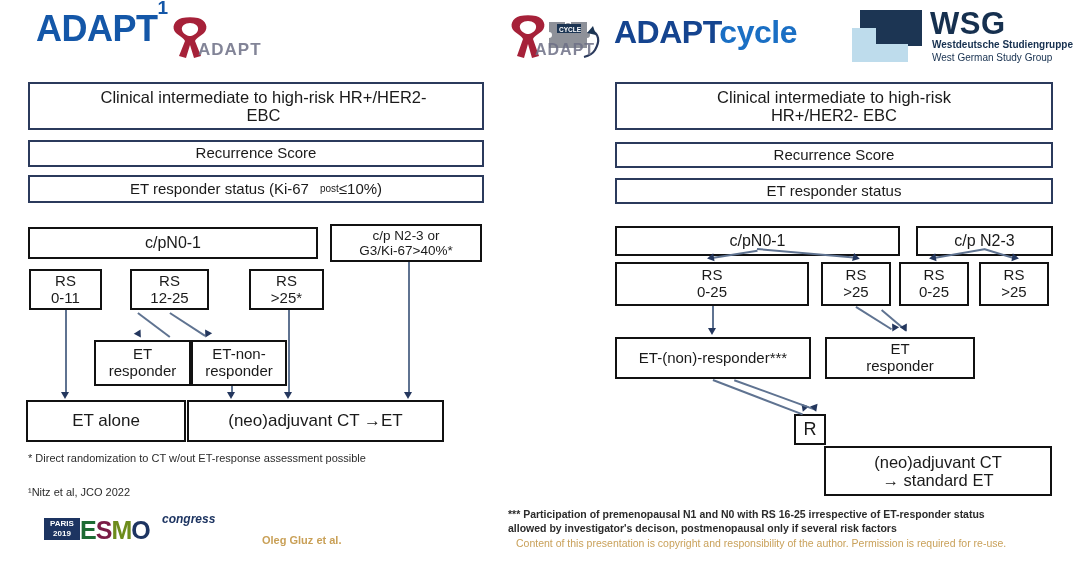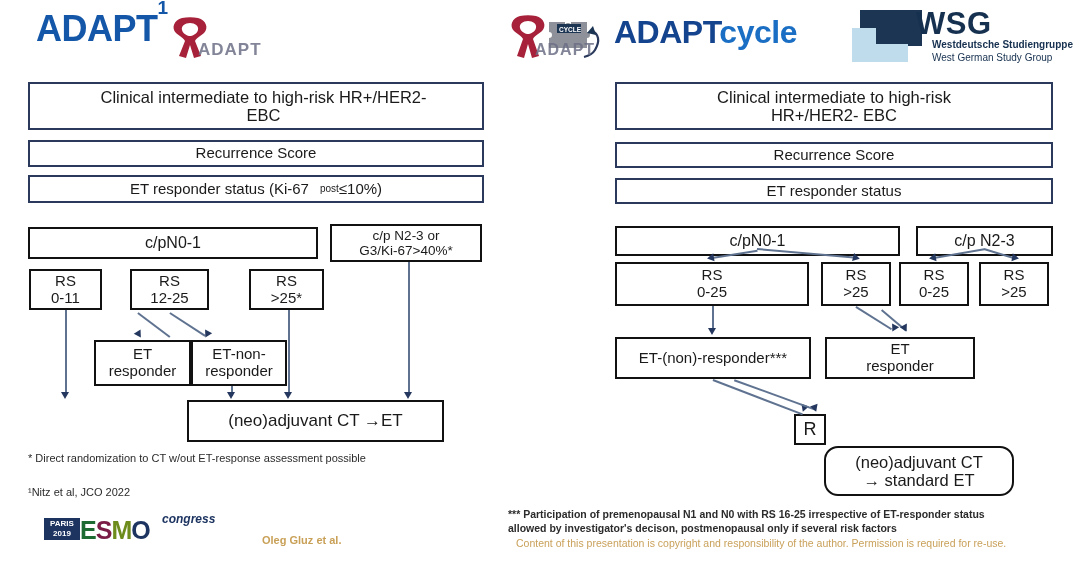--- a/index.html
+++ b/index.html
@@ -64,21 +64,21 @@
   .ribbon-word.gray{color:#6d6f86;}
 
   
   .wsg{position:absolute;left:852px;top:8px;width:226px;height:58px;}
   .wsg-blocks{position:absolute;left:0;top:2px;width:70px;height:52px;}
   .wsg-b1{position:absolute;left:8px;top:0;width:62px;height:20px;background:#1c3553;}
   .wsg-b2{position:absolute;left:22px;top:18px;width:48px;height:18px;background:#1c3553;}
   .wsg-b3{position:absolute;left:0px;top:18px;width:24px;height:34px;background:#bedcec;}
   .wsg-b4{position:absolute;left:22px;top:34px;width:34px;height:18px;background:#bedcec;}
   .wsg-name{
-    position:absolute;left:64px;top:-2px;
+    position:absolute;left:78px;top:-2px;
     font-size:31px;font-weight:bold;color:#16304f;letter-spacing:.5px;
   }
   .wsg-sub1{position:absolute;left:80px;top:31px;font-size:10px;font-weight:bold;color:#16304f;}
   .wsg-sub2{position:absolute;left:80px;top:44px;font-size:10px;color:#16304f;}
 
   
   .fn{position:absolute;color:#2b2b2b;}
   .fn-gold{color:#c9a15a;}
   .fn-name{position:absolute;color:#c9a057;font-size:11px;font-weight:bold;}
 
@@ -137,20 +137,21 @@
 
   <div class="box bx-black" style="left:249px;top:269px;width:75px;height:41px;font-size:15px;">RS
 &gt;25*</div>
 
   <div class="box bx-black" style="left:94px;top:340px;width:97px;height:46px;font-size:15px;">ET
 responder</div>
 
   <div class="box bx-black" style="left:191px;top:340px;width:96px;height:46px;font-size:15px;">ET-non-
 responder</div>
 
+  <div class="box bx-black" style="left:26px;top:400px;width:160px;height:42px;font-size:17px;">ET alone</div>
 
   <div class="box bx-black" style="left:187px;top:400px;width:257px;height:42px;font-size:17px;">(neo)adjuvant CT →ET</div>
 
   <div class="ln ln-v" style="left:65px;top:310px;height:84px;"></div>
   <div class="arrow" style="left:61px;top:392px;"></div>
 
   <div class="ln ln-d" style="left:138px;top:312px;width:40px;transform:rotate(37deg);"></div>
   <div class="arrow" style="left:135px;top:331px;transform:rotate(-32deg);"></div>
 
   <div class="ln ln-d" style="left:170px;top:312px;width:42px;transform:rotate(33deg);"></div>
@@ -231,21 +232,21 @@
 &gt;25</div>
 
   <div class="box bx-black" style="left:615px;top:337px;width:196px;height:42px;font-size:15px;">ET-(non)-responder***</div>
 
   <div class="box bx-black" style="left:825px;top:337px;width:150px;height:42px;font-size:15px;">ET
 responder</div>
 
   <div class="box bx-black" style="left:794px;top:414px;width:32px;height:31px;font-size:18px;">R</div>
 
 
-  <div class="box bx-black" style="left:824px;top:446px;width:190px;height:50px;font-size:16.5px;border-radius:14px;">(neo)adjuvant CT
+  <div class="box bx-black" style="left:824px;top:446px;width:228px;height:50px;font-size:16.5px;">(neo)adjuvant CT
 → standard ET</div>
 
   <div class="ln ln-d" style="left:712px;top:257px;width:46px;transform:rotate(-9deg);"></div>
   <div class="arrow" style="left:708px;top:253px;transform:rotate(-160deg);"></div>
   <div class="ln ln-d" style="left:757px;top:248px;width:100px;transform:rotate(5deg);"></div>
   <div class="arrow" style="left:851px;top:253px;transform:rotate(165deg);"></div>
 
   <div class="ln ln-d" style="left:934px;top:257px;width:51px;transform:rotate(-10deg);"></div>
   <div class="arrow" style="left:930px;top:253px;transform:rotate(-160deg);"></div>
   <div class="ln ln-d" style="left:984px;top:248px;width:31px;transform:rotate(17deg);"></div>

